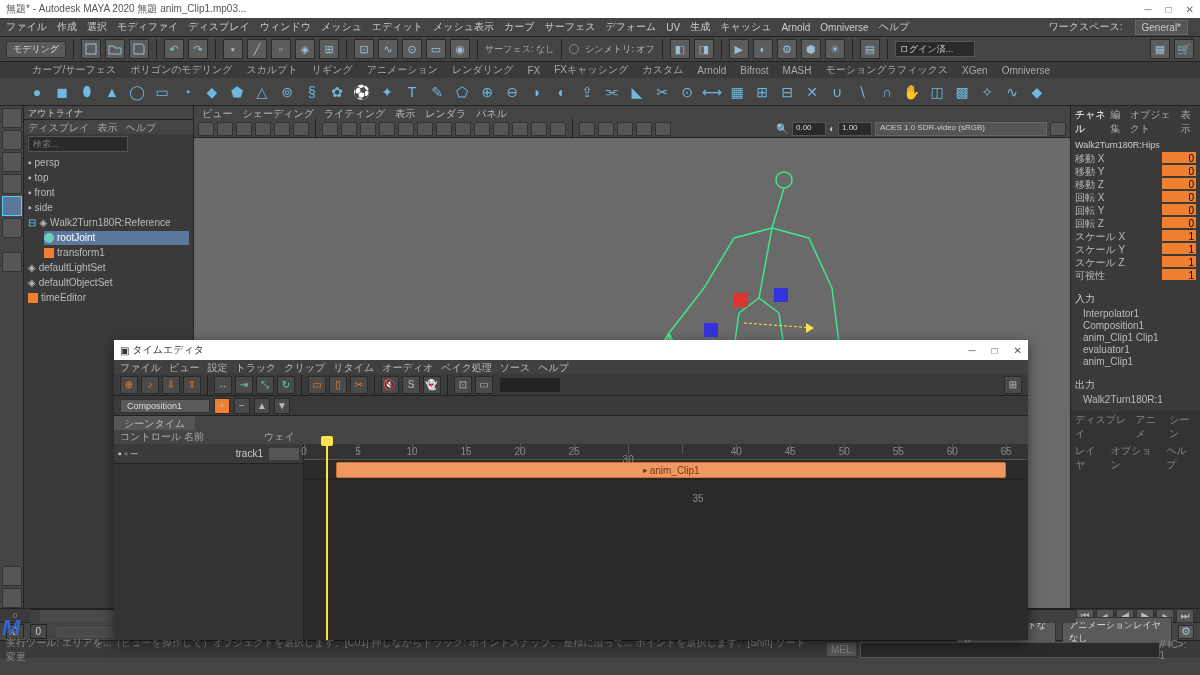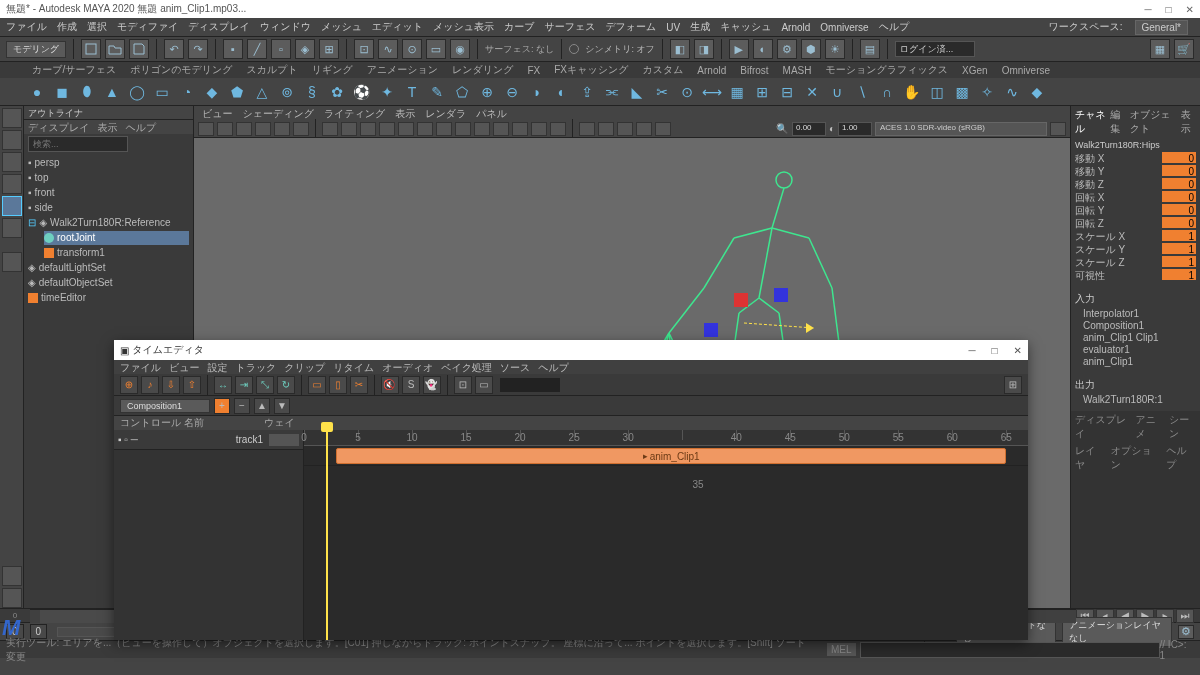--- a/index.html
+++ b/index.html
@@ -568,20 +568,23 @@
       <div style="flex:1"></div>
       <div class="te-ic">⊞</div>
     </div>
     <div class="te-tools2">
       <span class="dropdown" style="width:90px">Composition1</span>
       <div class="te-ic" style="width:16px;height:16px;background:#f08030">+</div>
       <div class="te-ic" style="width:16px;height:16px">−</div>
       <div class="te-ic" style="width:16px;height:16px">▲</div>
       <div class="te-ic" style="width:16px;height:16px">▼</div>
     </div>
+    <div class="te-tabs">
+      <span class="active">シーンタイム</span>
+    </div>
     <div class="te-hdr">
       <span style="width:70px;padding-left:6px">コントロール</span>
       <span style="width:80px">名前</span>
       <span style="width:40px">ウェイト</span>
     </div>
     <div class="te-track-area">
       <div class="te-left">
         <div class="te-track-row">
           <span style="margin-right:auto;margin-left:4px">▪ ▫ ─</span>
           <span>track1</span>
@@ -596,21 +599,21 @@
             <div class="ruler-lbl" style="left: 54.0299px;">5</div>
             <div class="ruler-tick" style="left: 108.06px;"></div>
             <div class="ruler-lbl" style="left: 108.06px;">10</div>
             <div class="ruler-tick" style="left: 162.09px;"></div>
             <div class="ruler-lbl" style="left: 162.09px;">15</div>
             <div class="ruler-tick" style="left: 216.119px;"></div>
             <div class="ruler-lbl" style="left: 216.119px;">20</div>
             <div class="ruler-tick" style="left: 270.149px;"></div>
             <div class="ruler-lbl" style="left: 270.149px;">25</div>
             <div class="ruler-tick" style="left: 324.179px;"></div>
-            <div class="ruler-lbl" style="left: 324.179px;">30</div>
+            <div class="ruler-lbl" style="left: 324.179px; margin-top: 8px;">30</div>
             <div class="ruler-tick" style="left: 378.209px;"></div>
             <div class="ruler-lbl" style="left: 394px; margin-top: 47px;">35</div>
             <div class="ruler-tick" style="left: 432.239px;"></div>
             <div class="ruler-lbl" style="left: 432.239px;">40</div>
             <div class="ruler-tick" style="left: 486.269px;"></div>
             <div class="ruler-lbl" style="left: 486.269px;">45</div>
             <div class="ruler-tick" style="left: 540.299px;"></div>
             <div class="ruler-lbl" style="left: 540.299px;">50</div>
             <div class="ruler-tick" style="left: 594.328px;"></div>
             <div class="ruler-lbl" style="left: 594.328px;">55</div>

